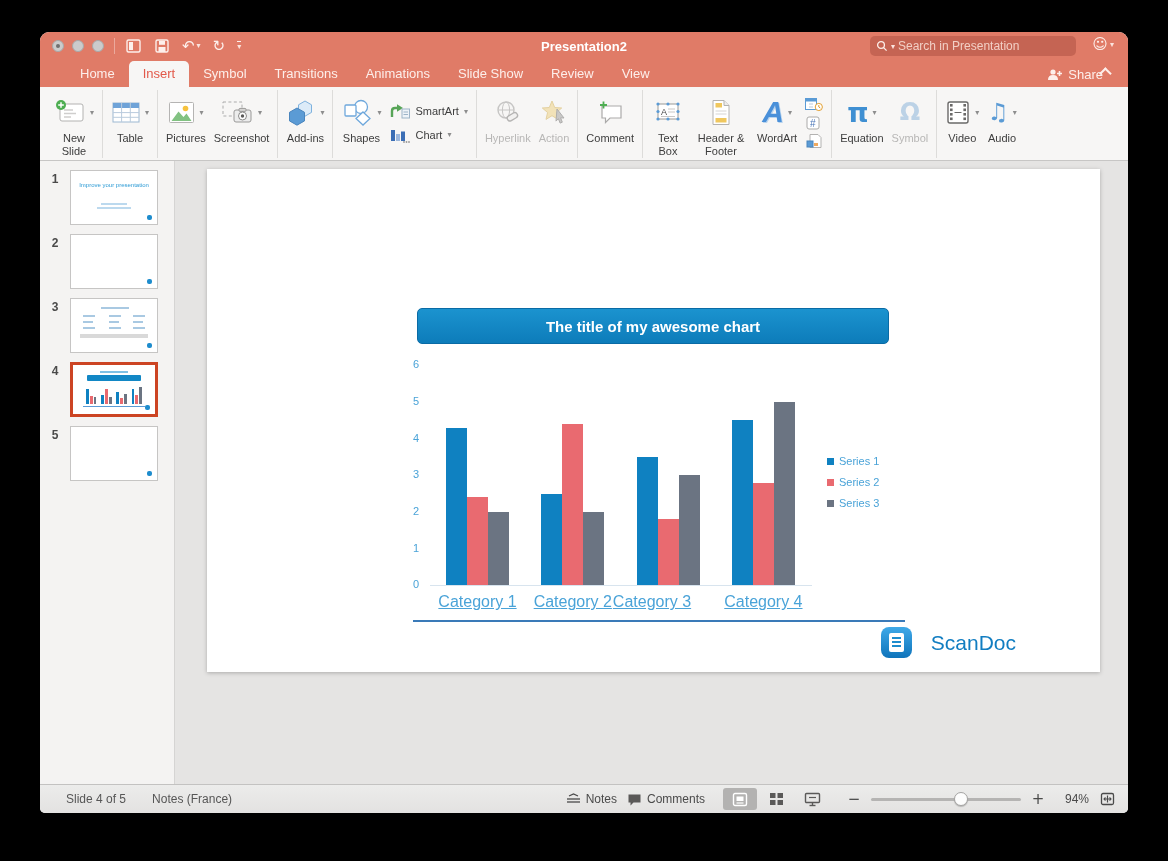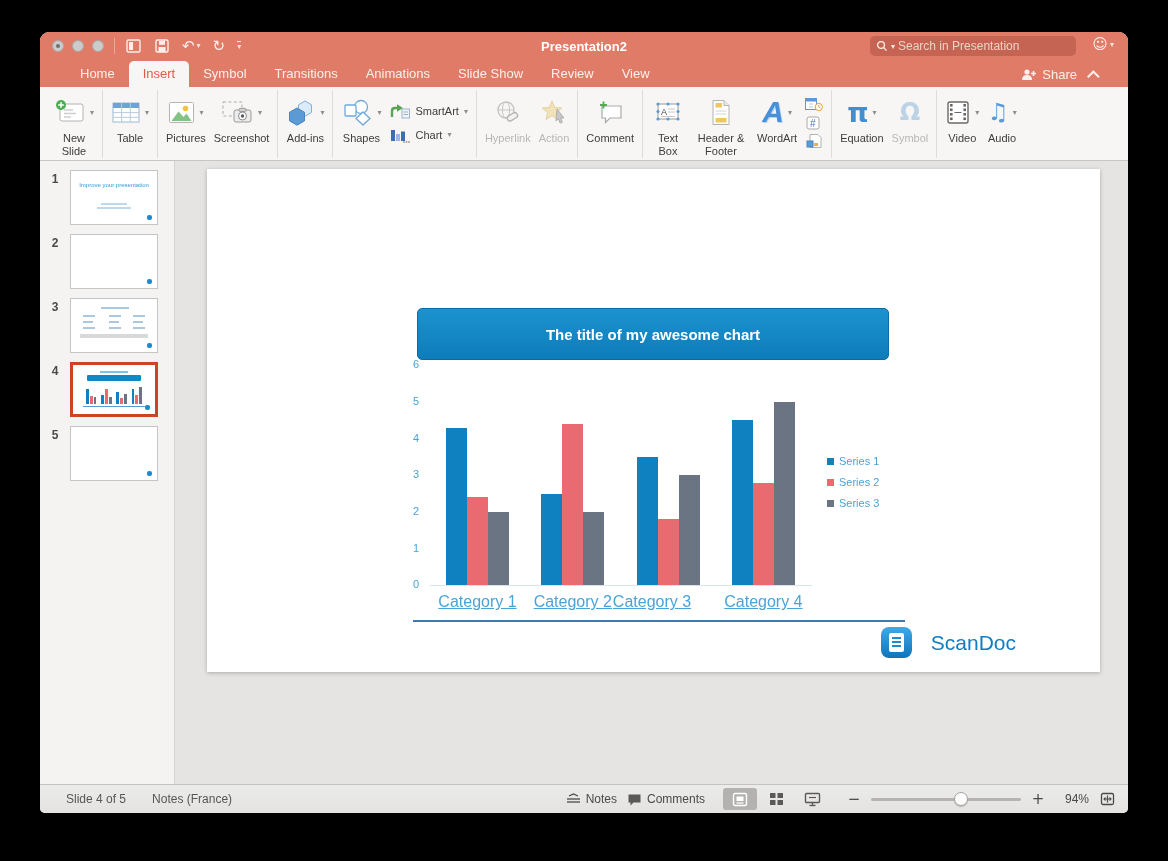--- a/index.html
+++ b/index.html
@@ -33,22 +33,22 @@
                 font-size:12px; width:150px; }
   .search-box input::placeholder { color:#f2cfc5; }
   .smiley { position:absolute; right:14px; top:3px; display:flex; align-items:center;
             gap:2px; color:#fdf0ec; font-size:15px; }
 
   
   .tabbar { flex:0 0 27px; background:#e07b67; display:flex; align-items:flex-end;
             padding-left:26px; position:relative; }
   .tab { color:#fdefeb; font-size:13px; padding:5px 14px 6px; border-radius:5px 5px 0 0; }
   .tab.active { background:#f7f6f5; color:#e2594a; }
-  .share-cluster { position:absolute; right:28px; bottom:5px; display:flex;
-                   align-items:center; gap:14px; color:#fdefeb; font-size:13px; }
+  .share-cluster { position:absolute; right:16px; bottom:5px; display:flex;
+                   align-items:flex-start; color:#fdefeb; font-size:13px; }
   .share-btn { display:flex; align-items:center; gap:5px; }
   .chev-up { width:9px; height:9px; border-left:2px solid #fdefeb; border-top:2px solid #fdefeb;
              transform:rotate(45deg) translateY(3px); }
 
   
   .ribbon { flex:0 0 73px; background:#f7f6f5; border-bottom:1px solid #c7c6c5;
             display:flex; align-items:stretch; padding:3px 4px 2px 6px; }
   .rgroup { display:flex; align-items:flex-start; padding:2px 8px 0;
             border-right:1px solid #ddDCDa; gap:8px; }
   .rgroup:last-child { border-right:none; }
@@ -94,21 +94,21 @@
   .t4-gap { width:3px; }
   .t4-base { position:absolute; left:10px; bottom:7px; width:62px; height:1px; background:#5b9bd5; }
 
   .editor-col { flex:1; display:flex; flex-direction:column; min-width:0; }
   .canvas { flex:1; background:#e5e4e3; position:relative; }
   .slide { position:absolute; left:32px; top:8px; width:893px; height:503px; background:#fff;
            box-shadow:0 1px 4px rgba(0,0,0,.25); }
 
   .slide-title { position:absolute; top:88px; left:0; right:0; text-align:center;
                  font-size:29px; color:#1e9cd7; letter-spacing:.3px; }
-  .chart-header { position:absolute; left:210px; top:139px; width:472px; height:52px;
+  .chart-header { position:absolute; left:210px; top:139px; width:472px; height:36px;
                   border-radius:5px; background:linear-gradient(#1b93cf,#0d7cba);
                   border:1px solid #0a6ba5; display:flex; align-items:center;
                   justify-content:center; color:#fff; font-weight:bold; font-size:15px; }
   .chart-plot { position:absolute; left:223px; top:196px; width:380px; height:220px; }
   .chart-plot .bar { position:absolute; bottom:0; }
   .axis-line { position:absolute; left:223px; top:416px; width:382px; height:1px; background:#d8e4ee; }
   .ytick { position:absolute; left:186px; width:26px; text-align:right; font-size:11px;
            color:#4aa3d8; }
   .cat-label { position:absolute; top:424px; width:96px; text-align:center; font-size:16px;
                color:#4aa3d8;text-decoration:underline; }

